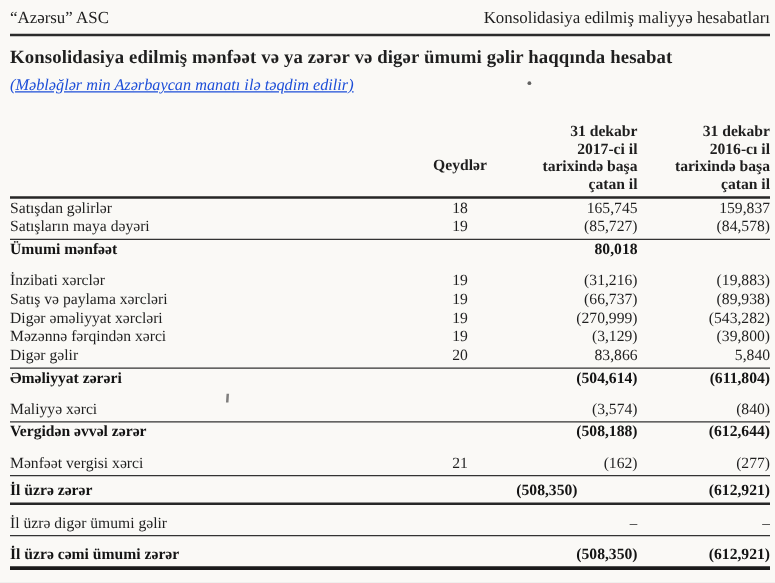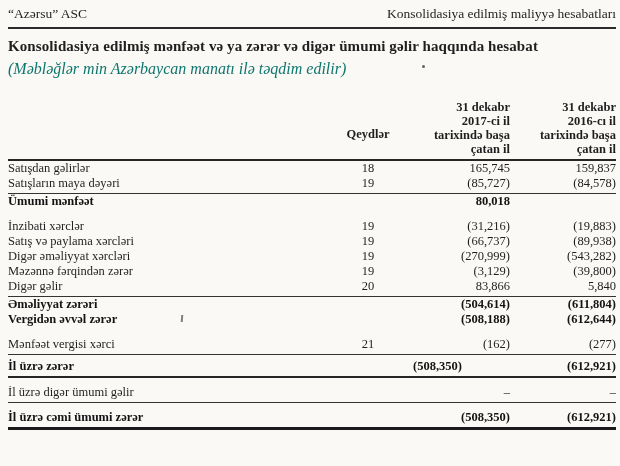--- a/index.html
+++ b/index.html
@@ -23,22 +23,23 @@
   .doc-header .company{font-size:13.5px;}
   .doc-header .report-type{font-size:13.5px;}
   
   .report-title{
     margin-top:9px;
     font-size:15px;font-weight:bold;
     letter-spacing:.1px;
   }
   .report-subtitle{
     margin-top:5px;
-    font-size:16px;font-style:italic;
-    color:#0f766e;
+    font-size:13px;font-style:italic;
+    color:#1d4ed8;
+    text-decoration:underline;
   }
   
   .table{margin-top:0;}
   .grid{
     display:grid;
     grid-template-columns:1fr 60px 112px 106px;
   }
   .thead{
     margin-top:22px;
     align-items:end;
@@ -134,37 +135,43 @@
           <div class="c num">(66,737)</div>
           <div class="c num">(89,938)</div>
         </div>
         <div class="grid row">
           <div class="c label">Digər əməliyyat xərcləri</div>
           <div class="c note">19</div>
           <div class="c num">(270,999)</div>
           <div class="c num">(543,282)</div>
         </div>
         <div class="grid row">
-          <div class="c label">Məzənnə fərqindən zərər</div>
+          <div class="c label">Məzənnə fərqindən xərci</div>
           <div class="c note">19</div>
           <div class="c num">(3,129)</div>
           <div class="c num">(39,800)</div>
         </div>
         <div class="grid row r-thin">
           <div class="c label">Digər gəlir</div>
           <div class="c note">20</div>
           <div class="c num">83,866</div>
           <div class="c num">5,840</div>
         </div>
         <div class="grid row bold">
           <div class="c label">Əməliyyat zərəri</div>
           <div class="c note"></div>
           <div class="c num">(504,614)</div>
           <div class="c num">(611,804)</div>
         </div>
+        <div class="grid row r-thin g-lg">
+          <div class="c label">Maliyyə xərci</div>
+          <div class="c note"></div>
+          <div class="c num">(3,574)</div>
+          <div class="c num">(840)</div>
+        </div>
         <div class="grid row bold">
           <div class="c label">Vergidən əvvəl zərər</div>
           <div class="c note"></div>
           <div class="c num">(508,188)</div>
           <div class="c num">(612,644)</div>
         </div>
         <div class="grid row r-thin g-lg">
           <div class="c label">Mənfəət vergisi xərci</div>
           <div class="c note">21</div>
           <div class="c num">(162)</div>

